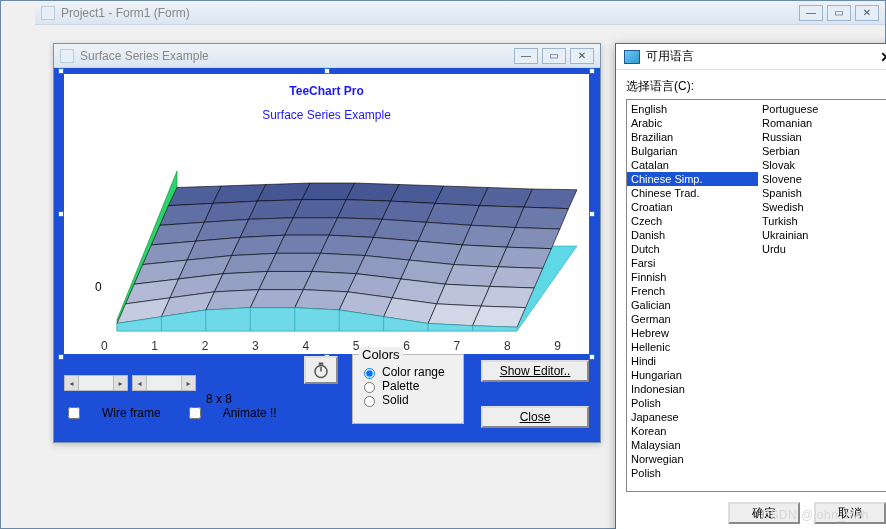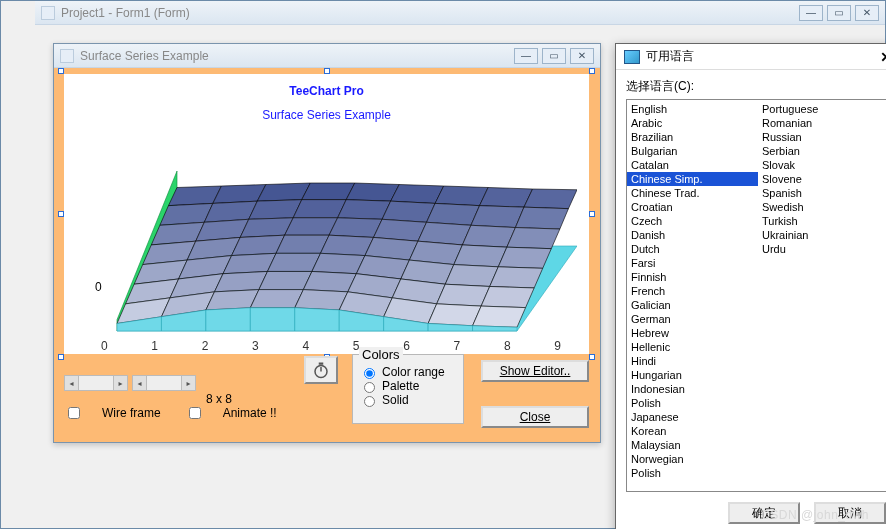--- a/index.html
+++ b/index.html
@@ -5,21 +5,21 @@
   * { box-sizing: border-box; font-family: "Segoe UI", Tahoma, sans-serif; font-size: 12px; }
   body { margin: 0; background: #fff; width: 886px; height: 529px; overflow: hidden; }
   .outer-win { position: absolute; left: 0; top: 0; width: 886px; height: 529px; border: 1px solid #6b8aa8; background: #f0f0f0; padding-left: 34px; }
   .title-bar { height: 24px; background: linear-gradient(#eef3f8,#dbe6f1); border-bottom: 1px solid #c8d6e5; display: flex; align-items: center; padding: 0 6px; color: #888; }
   .title-bar .ico { width: 14px; height: 14px; background: #e6eef7; border: 1px solid #bcd; margin-right: 6px; }
   .title-bar .spacer { flex: 1; }
   .win-btns { display: flex; gap: 4px; }
   .win-btn { width: 24px; height: 16px; border: 1px solid #9db4ca; background: #e6eef7; display: flex; align-items: center; justify-content: center; font-size: 10px; color: #456; }
   .client { position: relative; width: 100%; height: calc(100% - 24px); }
 
-  .inner-win { position: absolute; left: 18px; top: 18px; width: 548px; height: 400px; border: 1px solid #7a94ad; background: #fdba74; box-shadow: 0 2px 6px rgba(0,0,0,.2); }
+  .inner-win { position: absolute; left: 18px; top: 18px; width: 548px; height: 400px; border: 1px solid #7a94ad; background: #1d4ed8; box-shadow: 0 2px 6px rgba(0,0,0,.2); }
   .inner-win .title-bar { color: #888; }
 
   .chart-box { position: absolute; left: 10px; top: 30px; width: 525px; height: 280px; background: #fff; border: 1px dashed transparent; }
   .sel-handles { position: absolute; inset: -4px; pointer-events: none; }
   .sh { position: absolute; width: 6px; height: 6px; background: #fff; border: 1px solid #2a6cd6; }
   .sh.tl{left:-3px;top:-3px}.sh.tr{right:-3px;top:-3px}.sh.bl{left:-3px;bottom:-3px}.sh.br{right:-3px;bottom:-3px}
   .sh.tc{left:50%;top:-3px;margin-left:-3px}.sh.bc{left:50%;bottom:-3px;margin-left:-3px}
   .sh.cl{left:-3px;top:50%;margin-top:-3px}.sh.cr{right:-3px;top:50%;margin-top:-3px}
 
   .chart-title { position: absolute; left: 0; top: 4px; width: 100%; text-align: center; font-family: "Times New Roman", serif; color: #1a1aff; font-size: 22px; line-height: 24px; }

